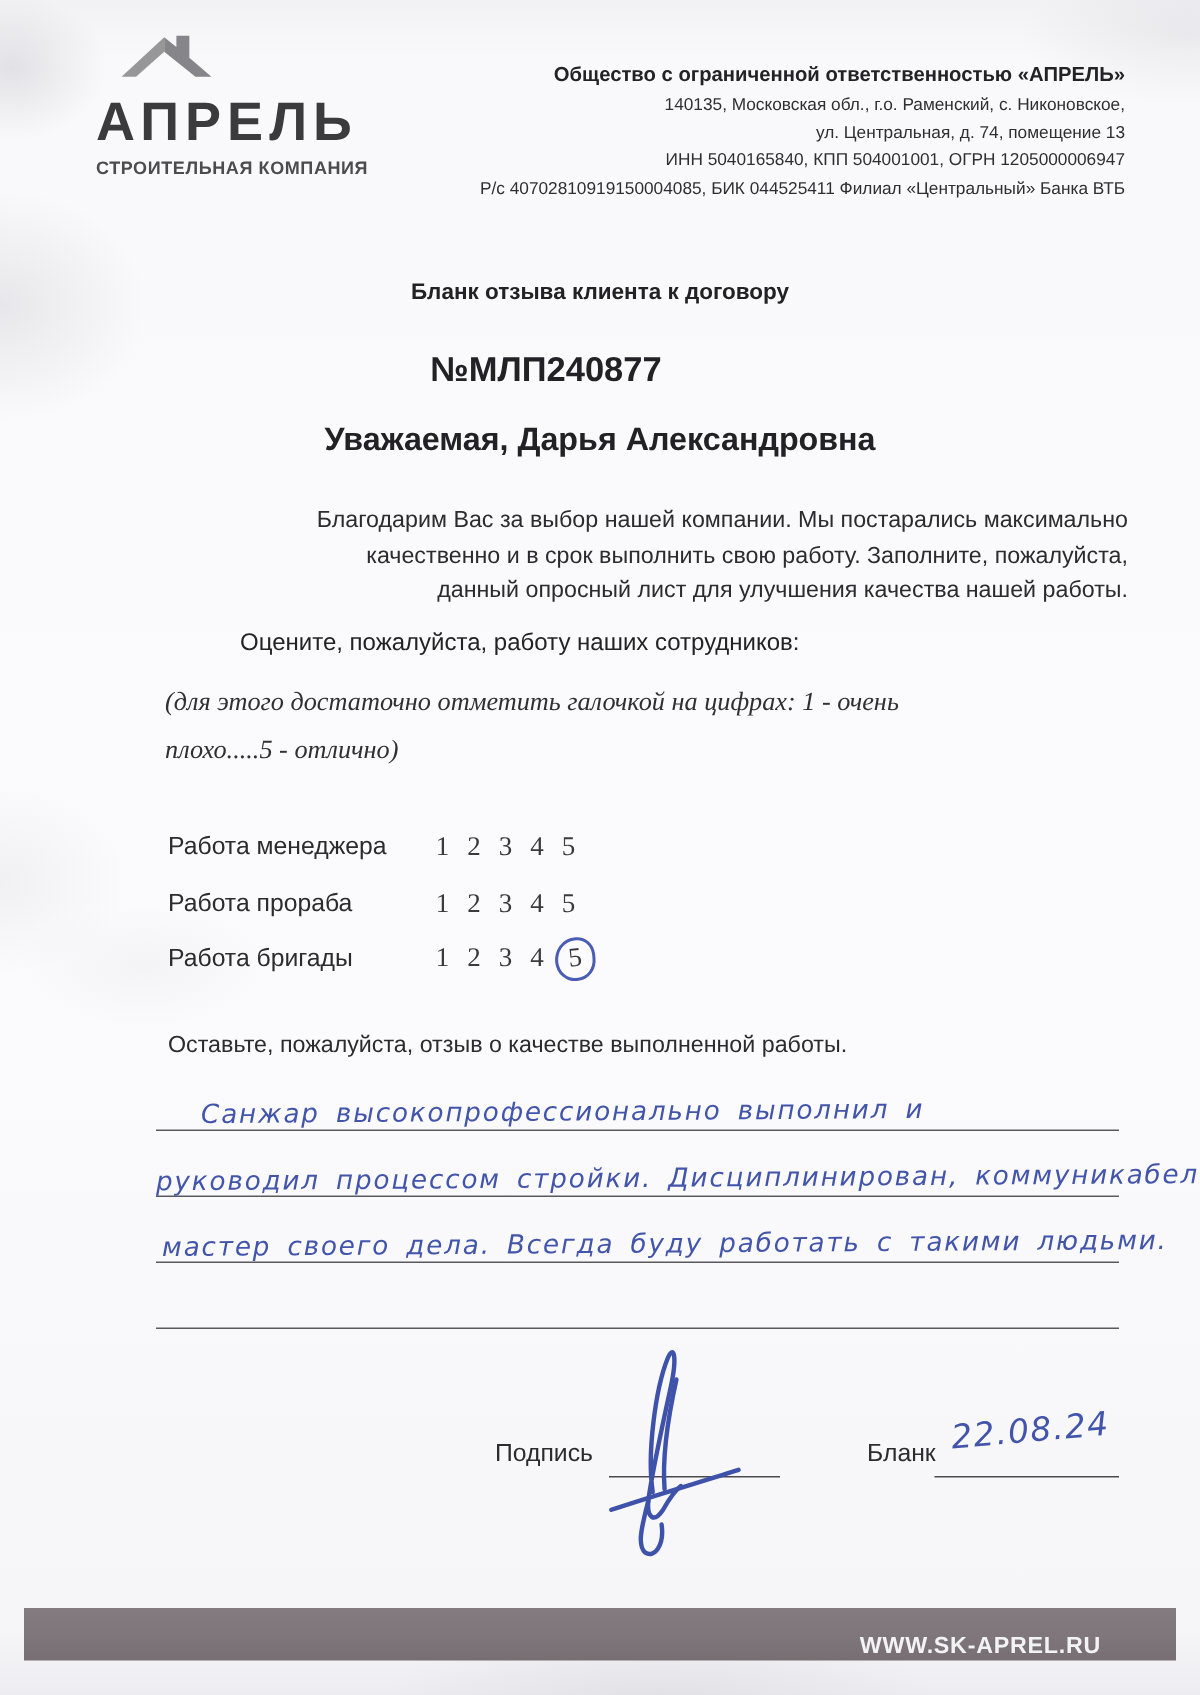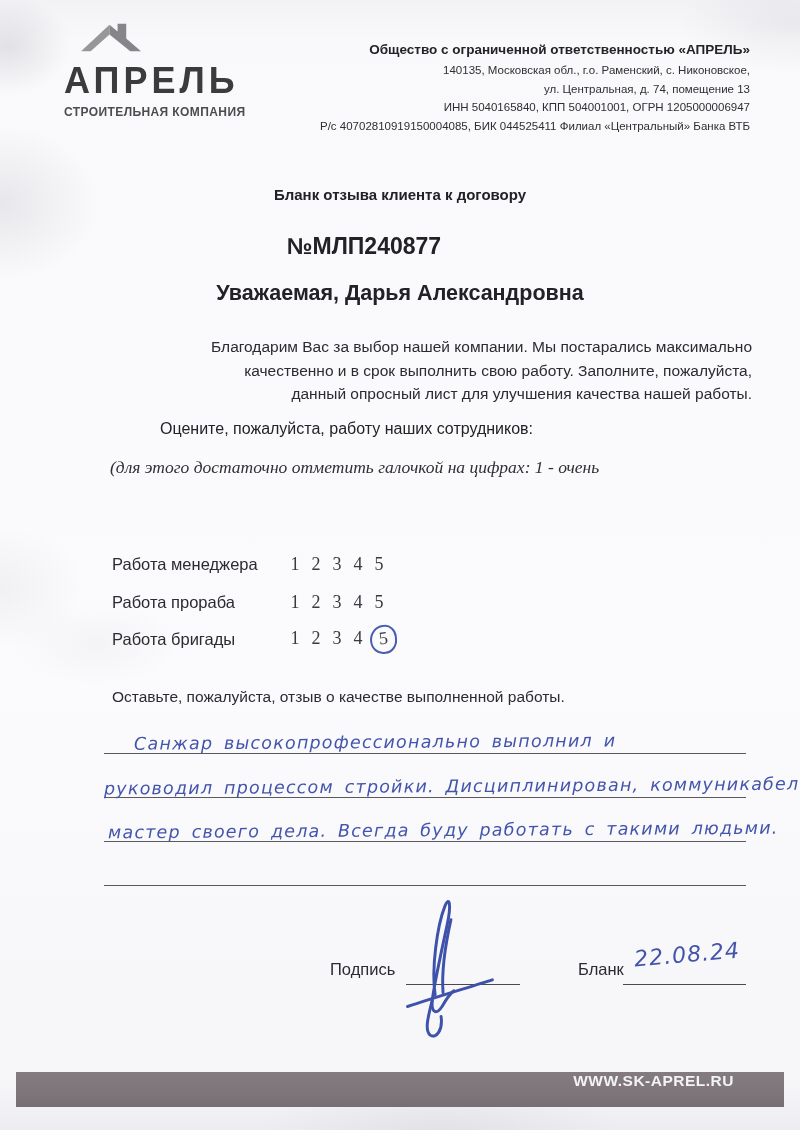--- a/index.html
+++ b/index.html
@@ -86,21 +86,21 @@
   .date-label{ position: absolute; left: 578px; top: 960px; font-size: 16.5px; color: #2b2b30; }
   .date-line { position: absolute; left: 623px; top: 984px; width: 123px; border-bottom: 1.4px solid #4a4a4e; }
   .date-hand { position: absolute; left: 622px; top: 942px; width: 130px; text-align: center;
                font-family: "DejaVu Sans", sans-serif; font-style: italic; font-size: 22px;
                letter-spacing: 1px; color: #4355ab; transform: rotate(-5deg); }
 
   
   .footer-bar {
     position: absolute; left: 16px; top: 1072px; width: 768px; height: 35px;
     background: linear-gradient(180deg, #837b80 0%, #7e767b 55%, #766e73 100%);
-    display: flex; align-items: flex-start; justify-content: flex-end; padding-right: 50px;
+    display: flex; align-items: flex-end; justify-content: flex-end; padding-right: 50px;
   }
   .footer-bar .site { color: #f3f3f4; font-size: 15.5px; font-weight: 700; letter-spacing: 0.5px; }
 </style>
 </head>
 <body>
 
 <div class="paper">
 
   <div class="logo">
     <svg class="roof" width="66" height="38" viewBox="0 0 130 72" aria-hidden="true">
@@ -126,20 +126,21 @@
   <div class="intro">
     <div class="p-line">Благодарим Вас за выбор нашей компании. Мы постарались максимально</div>
     <div class="p-line">качественно и в срок выполнить свою работу. Заполните, пожалуйста,</div>
     <div class="p-line">данный опросный лист для улучшения качества нашей работы.</div>
   </div>
 
   <div class="rate-heading">Оцените, пожалуйста, работу наших сотрудников:</div>
 
   <div class="rate-note">
     <div class="n-line">(для этого достаточно отметить галочкой на цифрах: 1 - очень</div>
+    <div class="n-line">плохо.....5 - отлично)</div>
   </div>
 
   <div class="ratings">
 
     <div class="rating-row">
       <span class="r-label">Работа менеджера</span>
       <span class="digits">
         <span class="digit">1</span>
         <span class="digit">2</span>
         <span class="digit">3</span>

